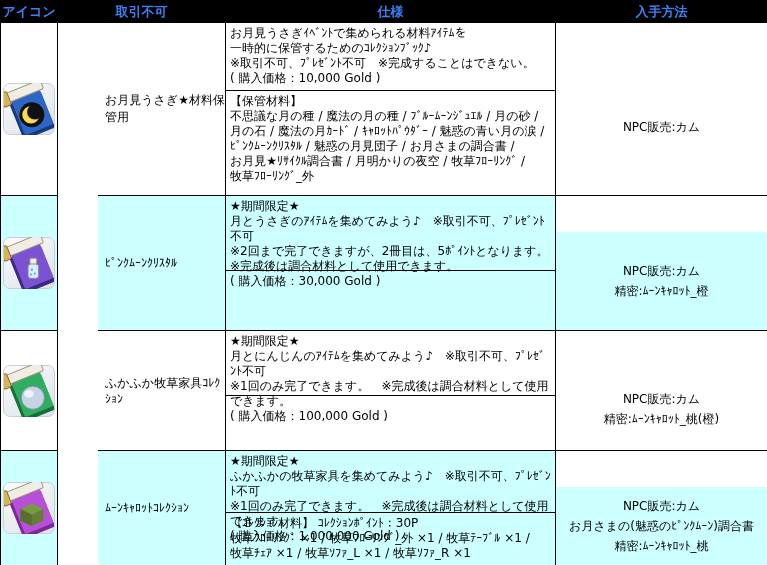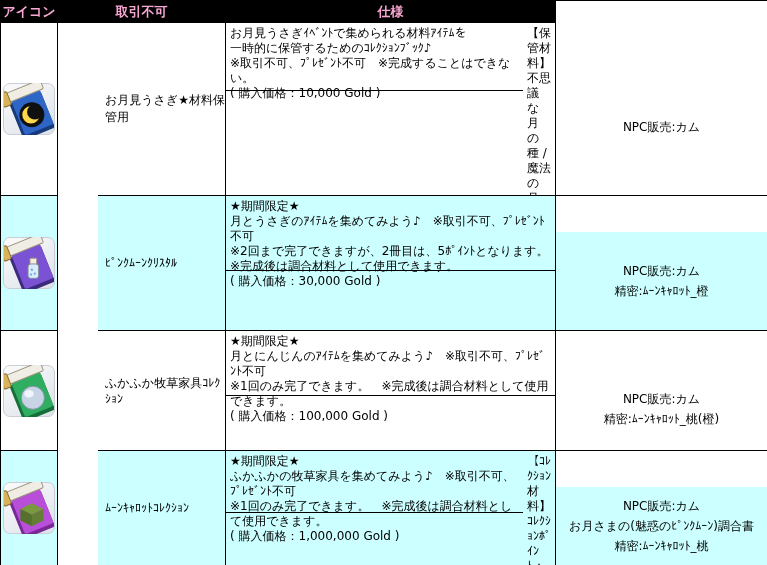--- a/index.html
+++ b/index.html
@@ -7,37 +7,37 @@
   body{font-family:"DejaVu Sans",sans-serif;-webkit-font-smoothing:none;}
   .table{
     width:767px;height:565px;
     border-top:1px solid #000;border-left:1px solid #000;
     display:grid;
     grid-template-rows:22px 173px 135px 120px 115px;
   }
   .row{display:grid;grid-template-columns:57px 168px 330px 212px;}
   .cell{border-right:1px solid #000;border-bottom:1px solid #000;overflow:hidden;}
   .hdr .cell{
-    background:#000;color:#f9a8d4;font-weight:bold;font-size:13px;
+    background:#000;color:#3b82f6;font-weight:bold;font-size:13px;
     display:flex;align-items:center;justify-content:center;
   }
   .bg-white{background:#ffffff;}
   .bg-cyan{background:#ccffff;}
   .icon-cell{display:flex;align-items:center;justify-content:center;}
   .icon-tile{
     width:52px;height:52px;border-radius:7px;
     background:linear-gradient(145deg,#fbfbfb,#dde2e9);
     border:1px solid #c9ced6;
     display:flex;align-items:center;justify-content:center;
   }
   .name-cell{
     display:flex;align-items:center;
     padding-left:7px;font-size:12px;color:#000;margin-left:40px;
   }
-  .spec-cell{display:flex;padding:0;}
+  .spec-cell{display:flex;flex-direction:column;padding:0;}
   .spec-top,.spec-bottom{
     font-size:12px;line-height:15px;color:#000;
     padding:3px 4px 0 4px;white-space:pre-line;
   }
   .spec-top{border-bottom:1px solid #000;}
   .spec-bottom{flex:1;}
   .r1 .spec-top{height:68px;}
   .r2 .spec-top{height:75px;}
   .r3 .spec-top{height:65px;}
   .r4 .spec-top{height:62px;}
@@ -48,20 +48,21 @@
 </style>
 </head>
 <body>
 
 <div class="table">
 
   <div class="row hdr">
     <div class="cell">アイコン</div>
     <div class="cell">取引不可</div>
     <div class="cell">仕様</div>
+    <div class="cell">入手方法</div>
   </div>
 
   <div class="row r1">
     <div class="cell icon-cell bg-white">
       <div class="icon-tile">
         <svg width="52" height="52" viewBox="0 0 52 52">
           <g transform="rotate(-22 26 26)">
             <rect x="9" y="13" width="35" height="41" rx="3" fill="#173a7d"></rect>
             <rect x="12" y="11" width="32" height="39" rx="3" fill="#2e66c8"></rect>
             <rect x="6" y="2" width="42" height="10" rx="2" fill="#f0ede4" stroke="#9a917a"></rect>

